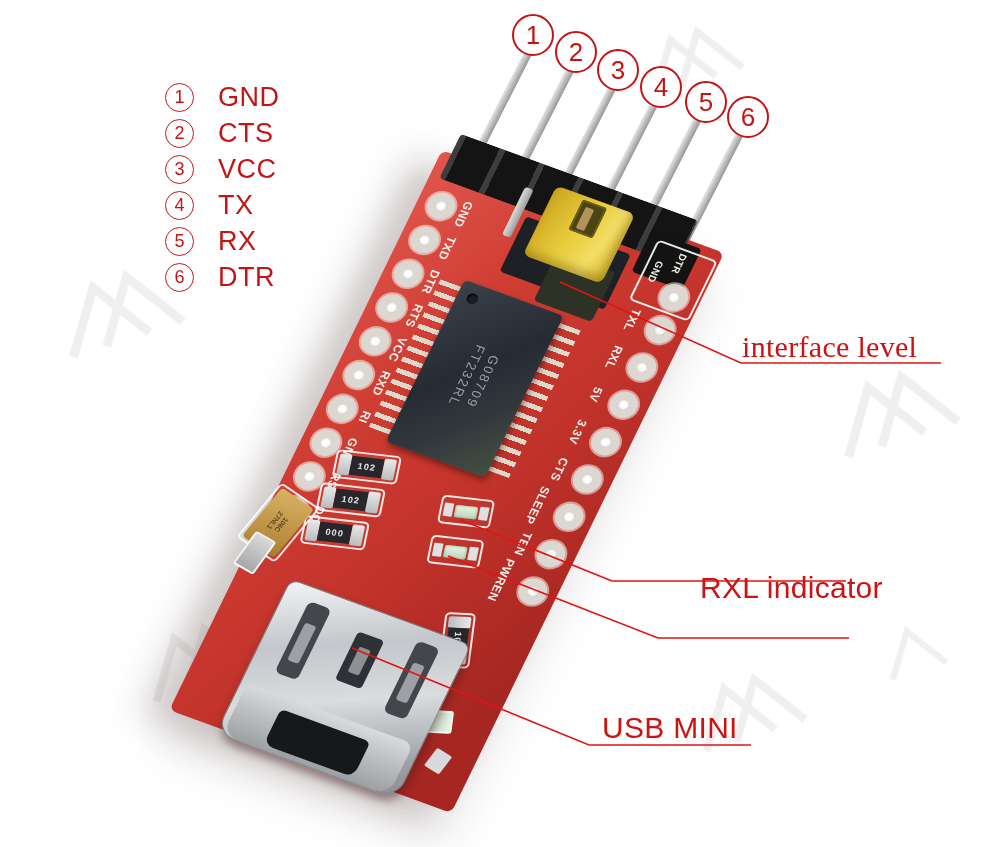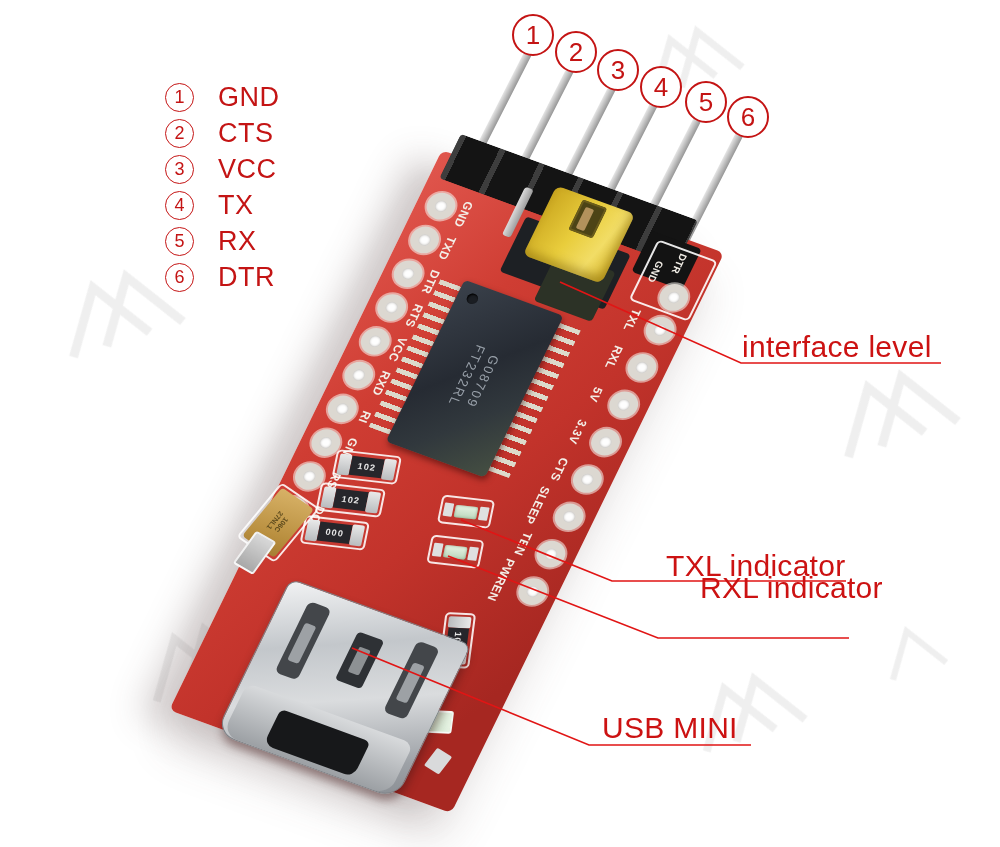--- a/index.html
+++ b/index.html
@@ -313,18 +313,17 @@
   </div>
   <div class="legend-row" style="left:165px;top:226px;">
     <div class="legend-num">5</div>
     <div class="legend-label">RX</div>
   </div>
   <div class="legend-row" style="left:165px;top:262px;">
     <div class="legend-num">6</div>
     <div class="legend-label">DTR</div>
   </div>
 
-  <div class="ann" style="left:742px;top:330px;">interface level</div>
-  <div class="ann" style="left:666px;top:549px;">TXL indicator</div>
+  <div class="ann" style="left:742px;top:330px;font-family:Liberation Serif, serif;">interface level</div>
   <div class="ann" style="left:700px;top:571px;">RXL indicator</div>
   <div class="ann" style="left:602px;top:711px;">USB MINI</div>
 
 </div>
 
 </body></html>

